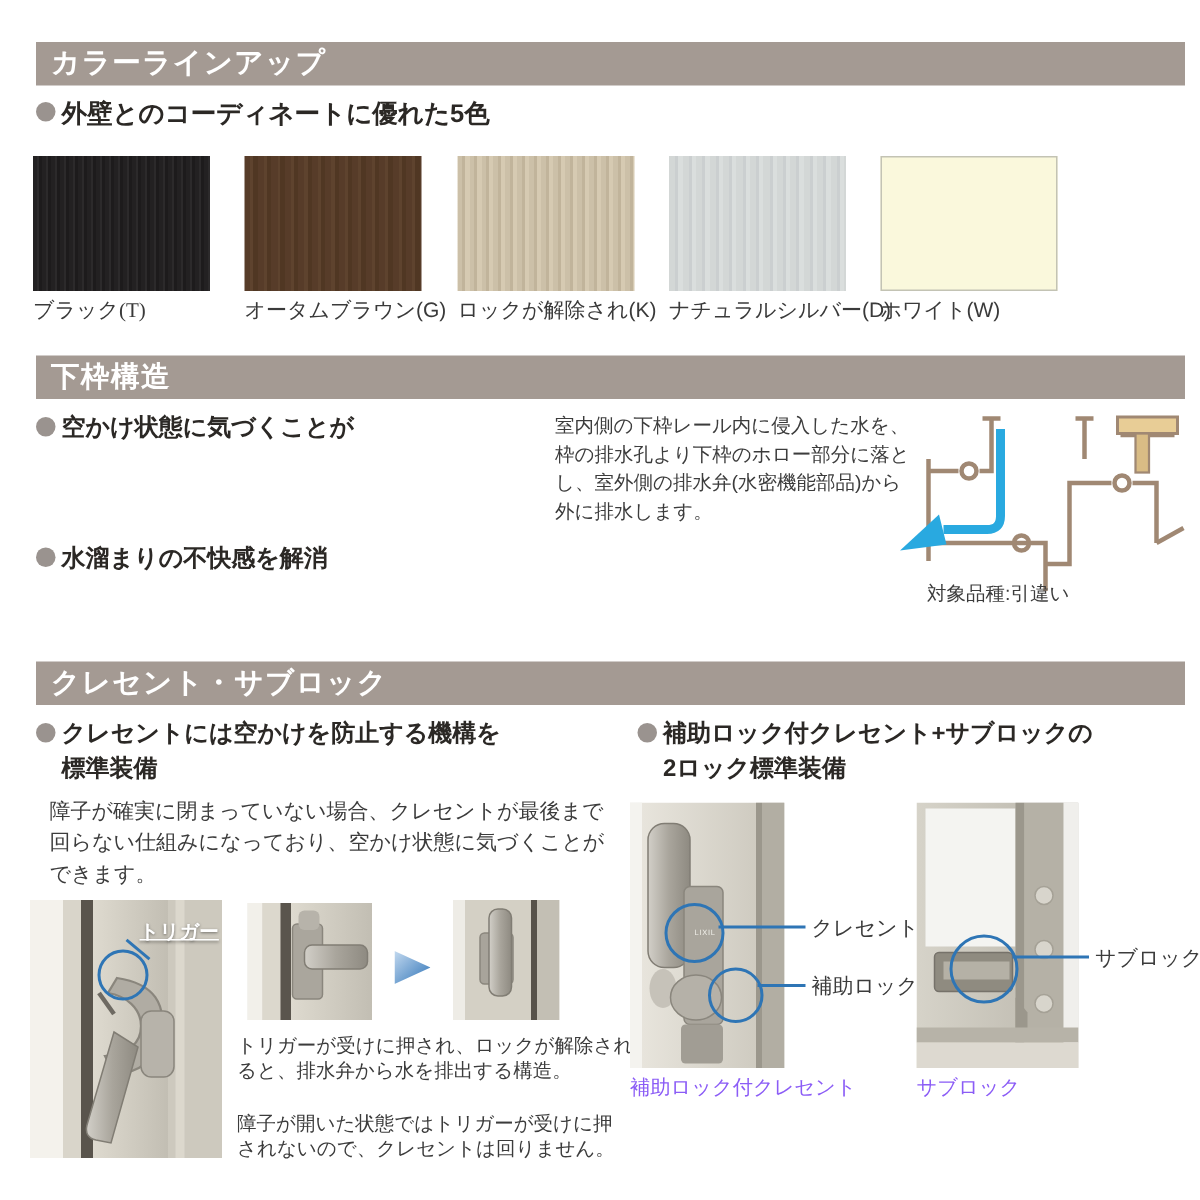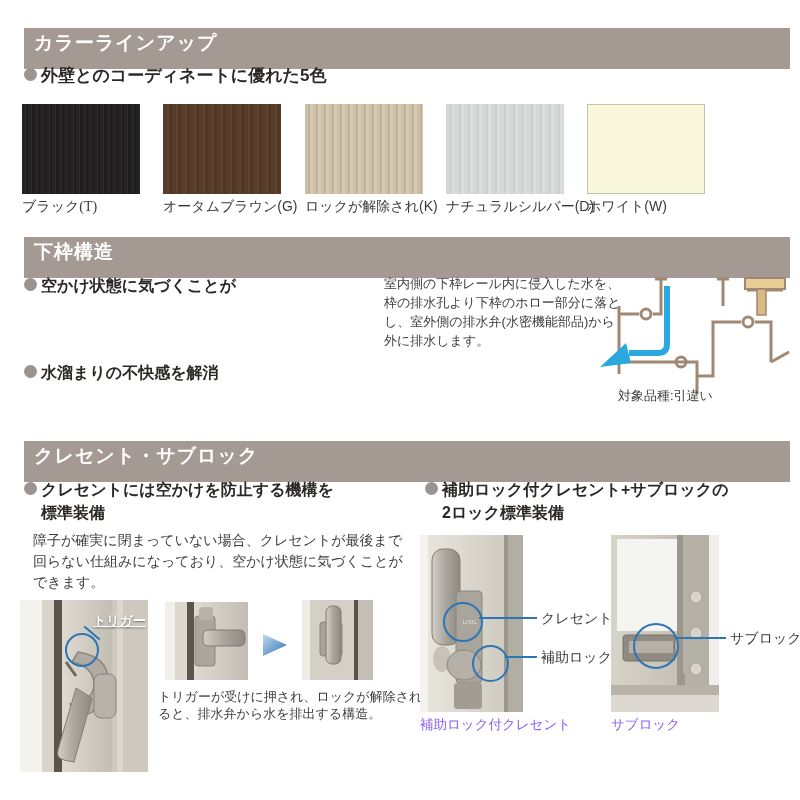--- a/index.html
+++ b/index.html
@@ -1,19 +1,19 @@
 <!DOCTYPE html>
 <html><head>
 <meta charset="utf-8">
 <style>
   html,body{margin:0;padding:0;background:#fff;}
   .page{position:relative;width:800px;height:800px;background:#ffffff;overflow:hidden;
         font-family:"Liberation Sans","DejaVu Sans",sans-serif;color:#2f2b28;}
   .abs{position:absolute;}
-  .bar{position:absolute;left:24px;width:766px;height:41px;background:#a49a93;
+  .bar{position:absolute;left:24px;width:766px;height:29px;background:#a49a93;
        color:#ffffff;font-size:19px;font-weight:bold;letter-spacing:1px;
        line-height:29px;padding-left:10px;box-sizing:border-box;}
   .bullet-row{position:absolute;display:flex;align-items:flex-start;}
   .dot{width:13px;height:13px;border-radius:50%;background:#9a938f;margin:4px 4px 0 0;flex:none;}
   .b-txt{font-size:16px;font-weight:bold;color:#2b2825;line-height:23px;}
   .swatch{position:absolute;top:104px;width:118px;height:90px;}
   .sw-label{position:absolute;top:198px;font-size:14px;color:#3a3a3a;white-space:nowrap;}
   .sw-black{background:repeating-linear-gradient(90deg,#232122 0 3px,#2c2a2b 3px 4px,#1d1b1c 4px 6px);}
   .sw-brown{background:repeating-linear-gradient(90deg,#573c29 0 4px,#5e432e 4px 6px,#503723 6px 9px);}
   .sw-shine{background:repeating-linear-gradient(90deg,#ccc0a8 0 3px,#c1b49b 3px 5px,#d6cab2 5px 8px);}
@@ -61,21 +61,21 @@
 
   <div class="bullet-row" style="left:24px;top:274px;">
     <span class="dot"></span>
     <span class="b-txt">空かけ状態に気づくことが</span>
   </div>
   <div class="bullet-row" style="left:24px;top:361px;">
     <span class="dot"></span>
     <span class="b-txt">水溜まりの不快感を解消</span>
   </div>
 
-  <div class="abs desc" style="left:384px;top:274px;">
+  <div class="abs desc" style="left:370px;top:274px;">
     <div>室内側の下枠レール内に侵入した水を、</div>
     <div>枠の排水孔より下枠のホロー部分に落と</div>
     <div>し、室外側の排水弁(水密機能部品)から</div>
     <div>外に排水します。</div>
   </div>
 
   <svg class="abs" style="left:597px;top:270px;" width="195" height="130" viewBox="0 0 195 130">
     <g stroke="#a08873" stroke-width="3" fill="none">
       <path d="M22 36 V104"></path>
       <path d="M22 44 H42"></path>
@@ -176,20 +176,24 @@
       <rect x="56" width="15" height="80" fill="#c3bfb4"></rect>
       <rect x="18" y="22" width="22" height="34" rx="3" fill="#a8a49b" stroke="#8a867d"></rect>
       <rect x="24" y="6" width="15" height="58" rx="6" fill="url(#gMetal)" stroke="#817d74"></rect>
     </svg>
   </div>
 
   <div class="abs cap" style="left:158px;top:688px;">
     <div>トリガーが受けに押され、ロックが解除され</div>
     <div>ると、排水弁から水を排出する構造。</div>
   </div>
+  <div class="abs cap" style="left:158px;top:740px;">
+    <div>障子が開いた状態ではトリガーが受けに押</div>
+    <div>されないので、クレセントは回りません。</div>
+  </div>
 
   <div class="bullet-row" style="left:425px;top:478px;">
     <span class="dot"></span>
     <span class="b-txt"><span>補助ロック付クレセント+サブロックの</span><br>
       <span>2ロック標準装備</span></span>
   </div>
 
   <div class="abs" style="left:420px;top:535px;width:103px;height:177px;">
     <svg width="103" height="177" viewBox="0 0 103 177">
       <defs>

